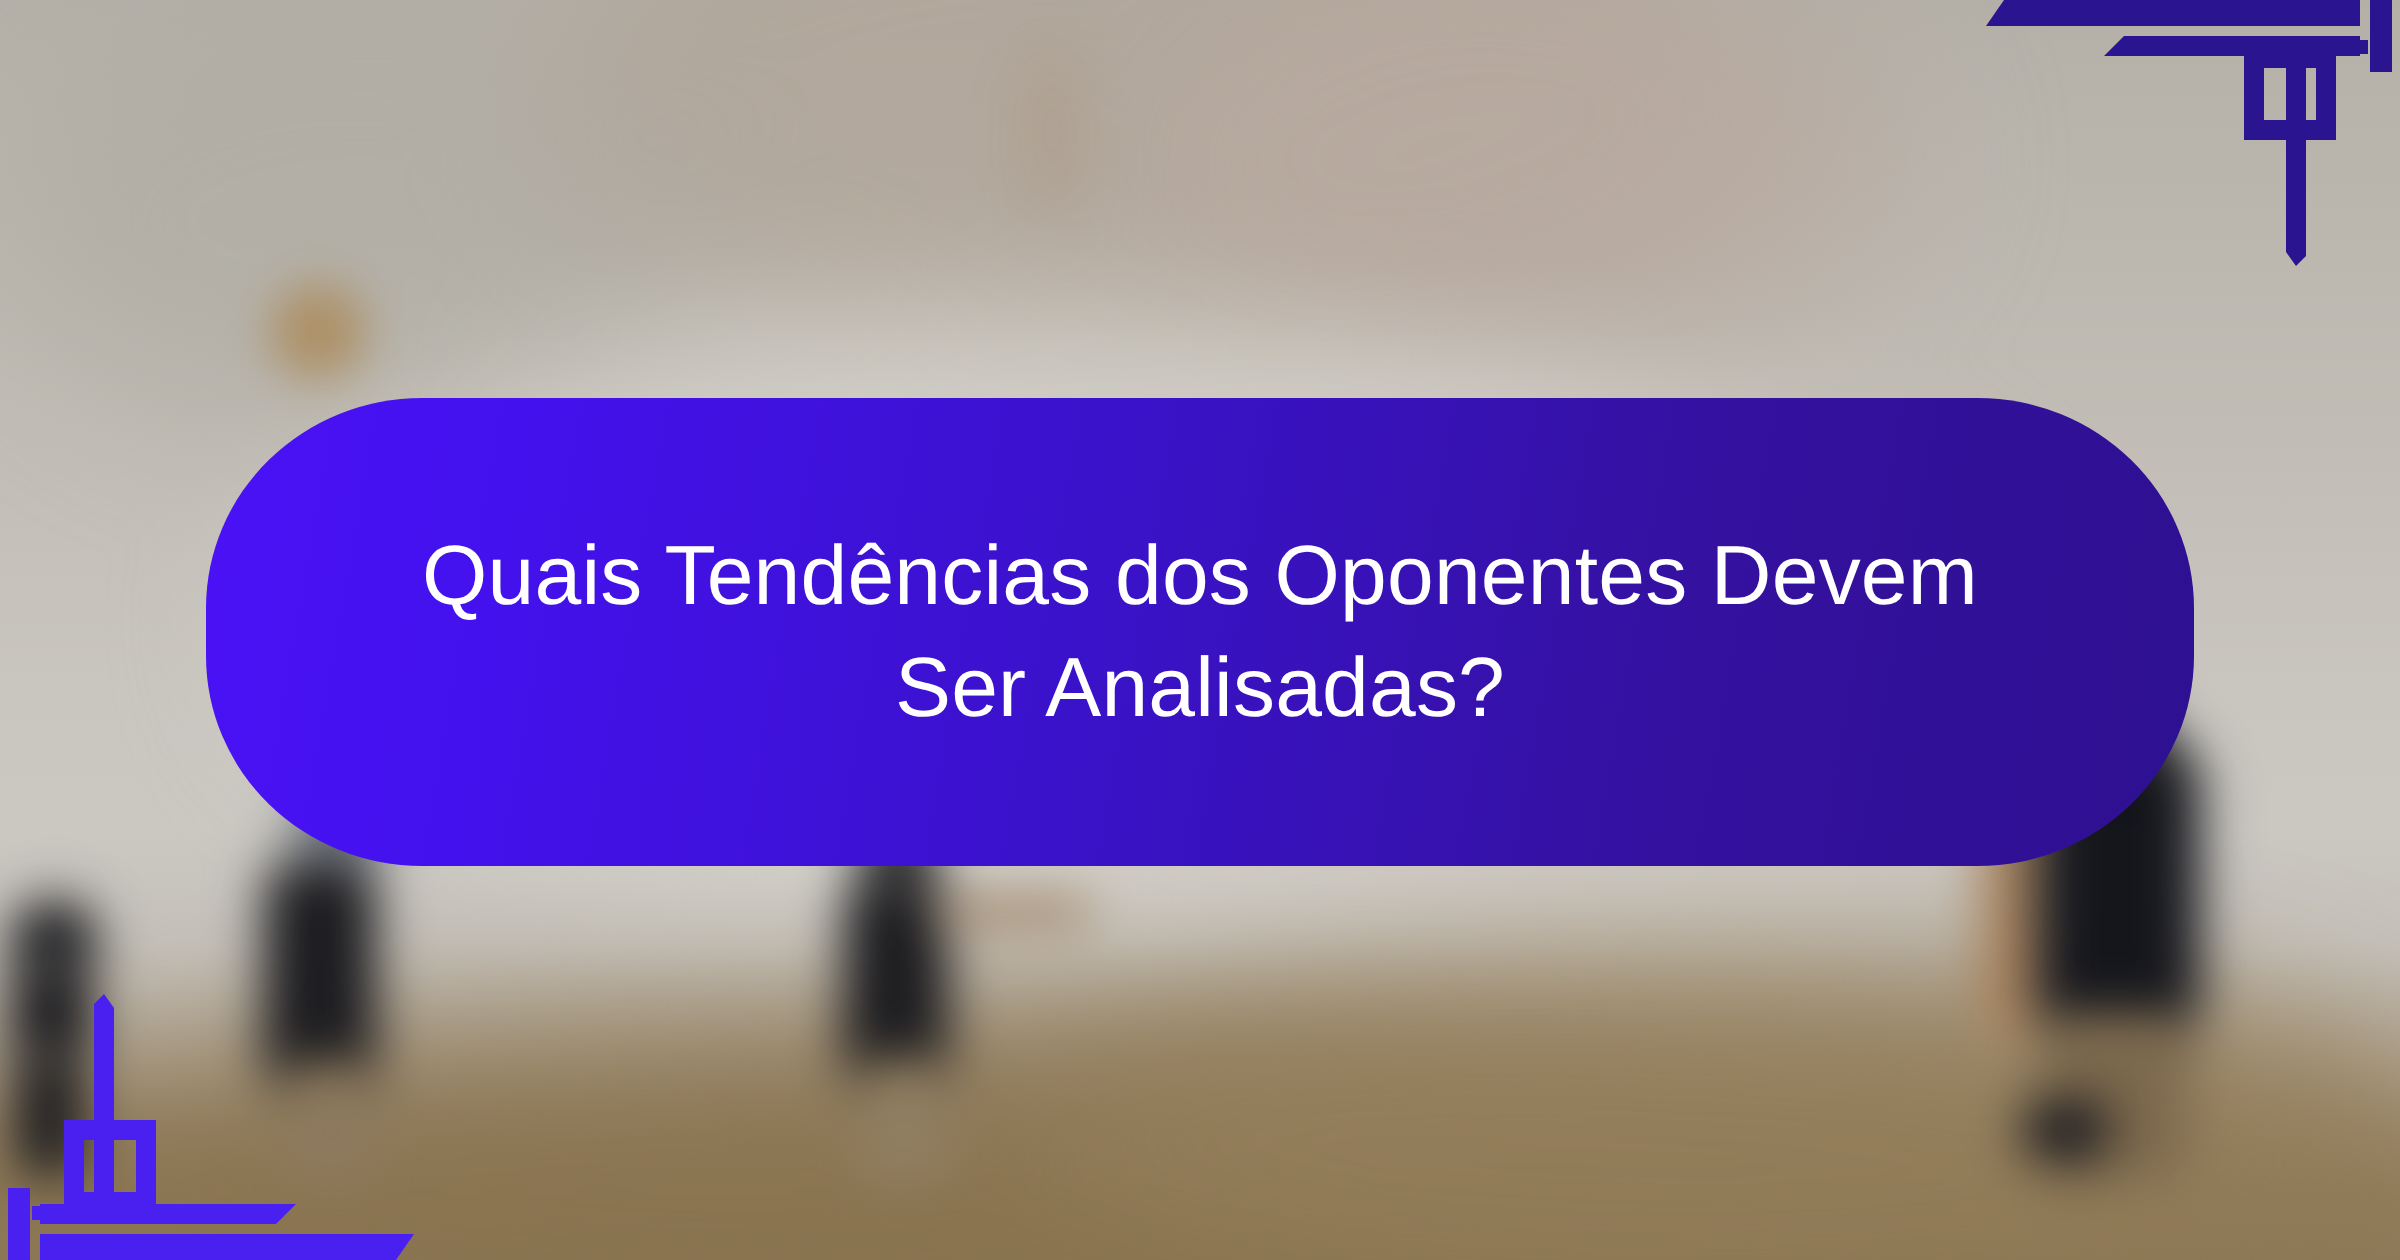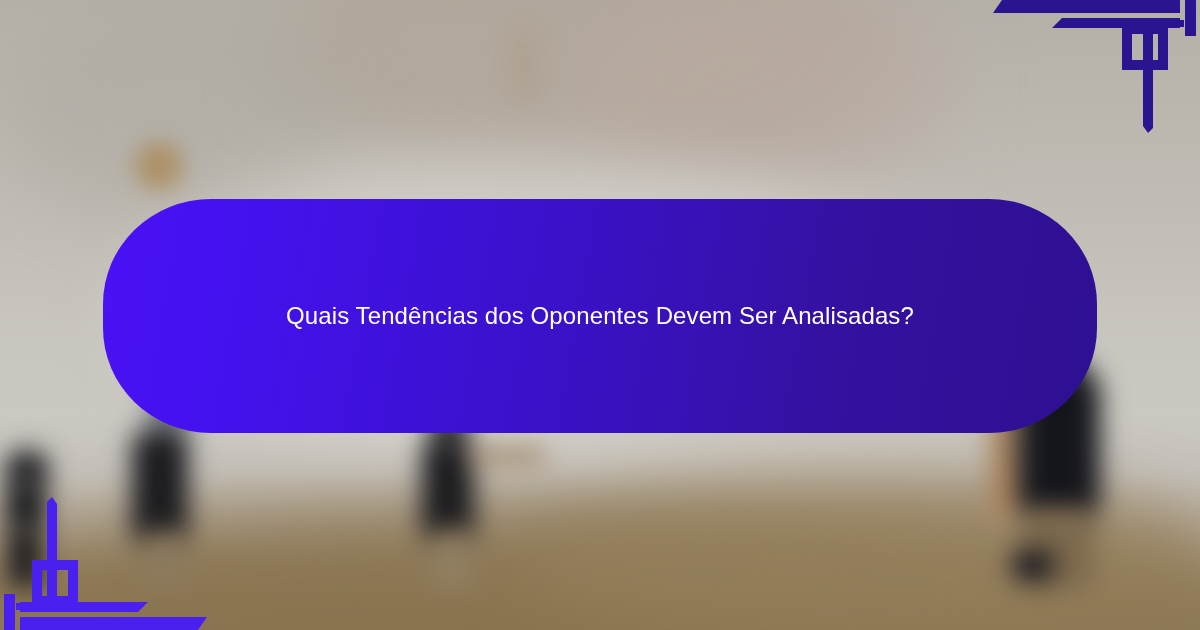--- a/index.html
+++ b/index.html
@@ -121,21 +121,21 @@
     border-radius: 108px / 105px;
     background: linear-gradient(100deg, #4a12f5 0%, #4411ef 14%, #3a12c8 46%, #34119f 74%, #2e1091 100%);
     display: flex;
     align-items: center;
     justify-content: center;
     box-sizing: border-box;
     padding: 0 84px;
   }
   .pill-title {
     color: #ffffff;
-    font-size: 24px;
+    font-size: 42px;
     line-height: 56px;
     font-weight: 400;
     text-align: center;
     letter-spacing: 0.1px;
     max-width: 780px;
   }
 </style>
 </head>
 <body>
 

